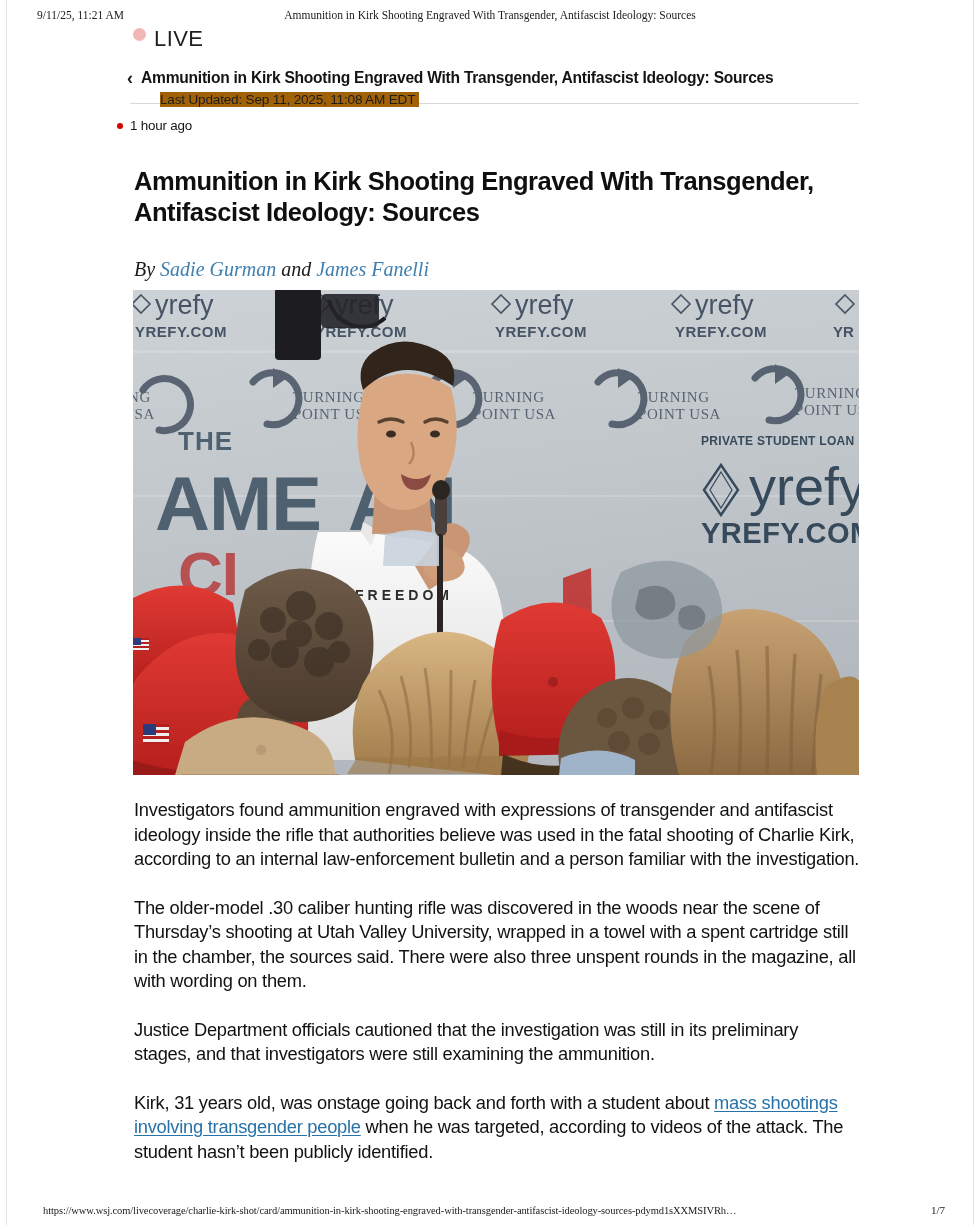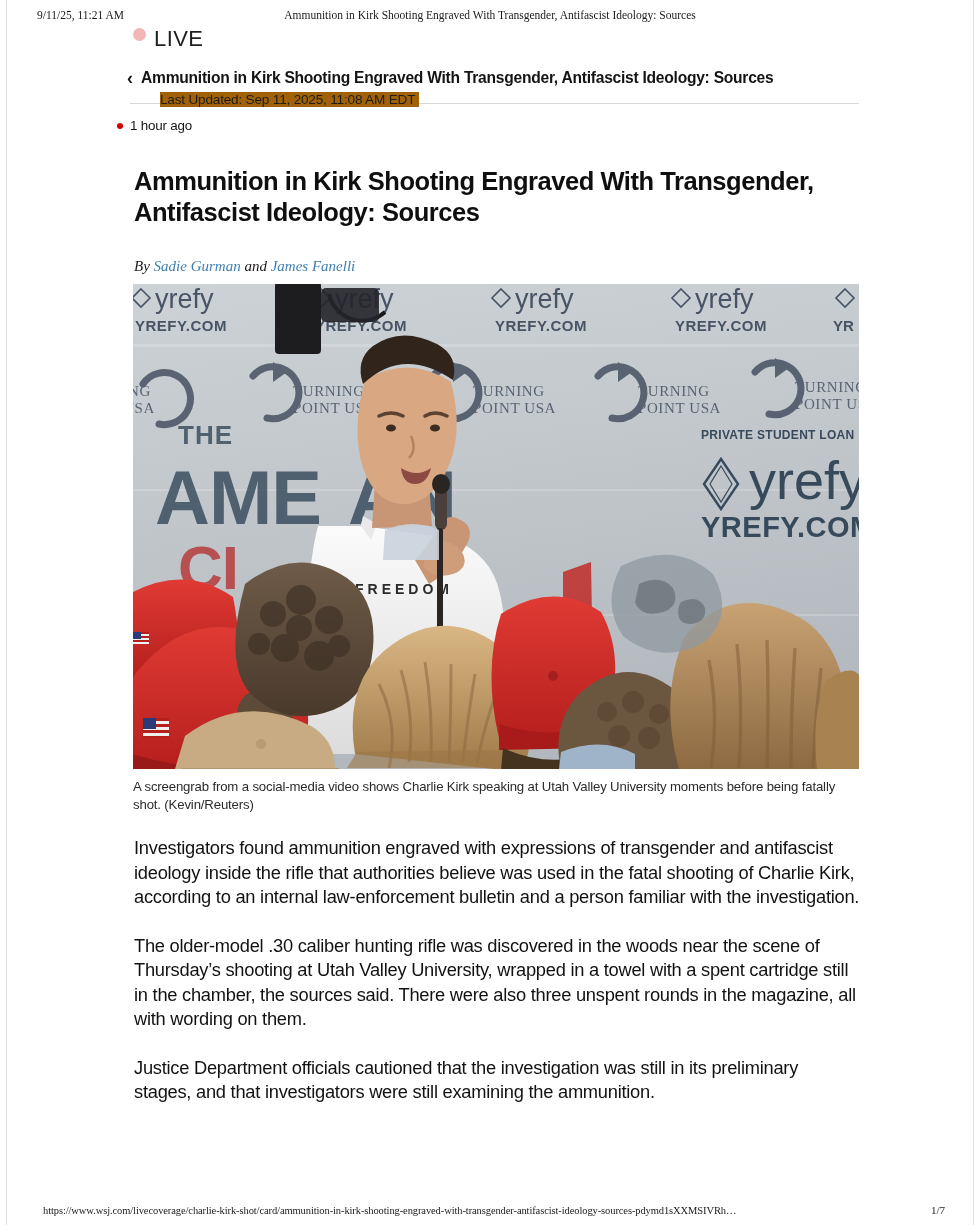--- a/index.html
+++ b/index.html
@@ -155,21 +155,21 @@
     letter-spacing: -0.45px;
     color: #0f0f0f;
     width: 730px;
   }
 
   
   .byline {
     margin: 30px 0 0 8px;
     font-family: "Liberation Serif", serif;
     font-style: italic;
-    font-size: 15px;
+    font-size: 20px;
     color: #1a1a1a;
   }
   .byline a {
     color: #3f7fb0;
     text-decoration: none;
     font-style: italic;
   }
 
   
   .photo-frame {
@@ -460,32 +460,32 @@
         <path d="M252 246 q28 -12 54 0 l0 30 -56 0 z" fill="#c9d2dd" opacity="0.9"></path>
 
         <path d="M488 282 q54 -26 92 8 q22 40 -8 68 q-44 24 -82 -6 q-22 -32 -2 -70 z" fill="#8f98a0" opacity="0.75"></path>
         <g fill="#5f676d" opacity="0.6">
           <path d="M506 300 q22 -10 34 4 q8 18 -10 24 q-22 6 -28 -10 z"></path>
           <path d="M548 318 q18 -8 24 6 q2 14 -14 16 q-16 0 -12 -18 z"></path>
         </g>
       </svg>
     </div>
 
-    <div class="caption">A screengrab from a social-media video shows Charlie Kirk speaking at Utah Valley University moments before being fatally shot. (Kevin/Reuters)</div>
 
     <div class="body-copy">
       <p>
         <span>Investigators found ammunition engraved with expressions of transgender and antifascist ideology inside the rifle that authorities believe was used in the fatal shooting of Charlie Kirk, according to an internal law-enforcement bulletin and a person familiar with the investigation.</span>
       </p>
       <p>
         <span>The older-model .30 caliber hunting rifle was discovered in the woods near the scene of Thursday’s shooting at Utah Valley University, wrapped in a towel with a spent cartridge still in the chamber, the sources said. There were also three unspent rounds in the magazine, all with wording on them.</span>
       </p>
       <p>
         <span>Justice Department officials cautioned that the investigation was still in its preliminary stages, and that investigators were still examining the ammunition.</span>
       </p>
+      <p><span>Kirk, 31 years old, was onstage going back and forth with a student about </span><a href="#">mass shootings involving transgender people</a><span> when he was targeted, according to videos of the attack. The student hasn’t been publicly identified.</span></p>
     </div>
 
   </div>
 
   <div class="print-footer">
     <span class="pf-url">https://www.wsj.com/livecoverage/charlie-kirk-shot/card/ammunition-in-kirk-shooting-engraved-with-transgender-antifascist-ideology-sources-pdymd1sXXMSIVRh…</span>
     <span class="pf-page">1/7</span>
   </div>
 
 </div>

